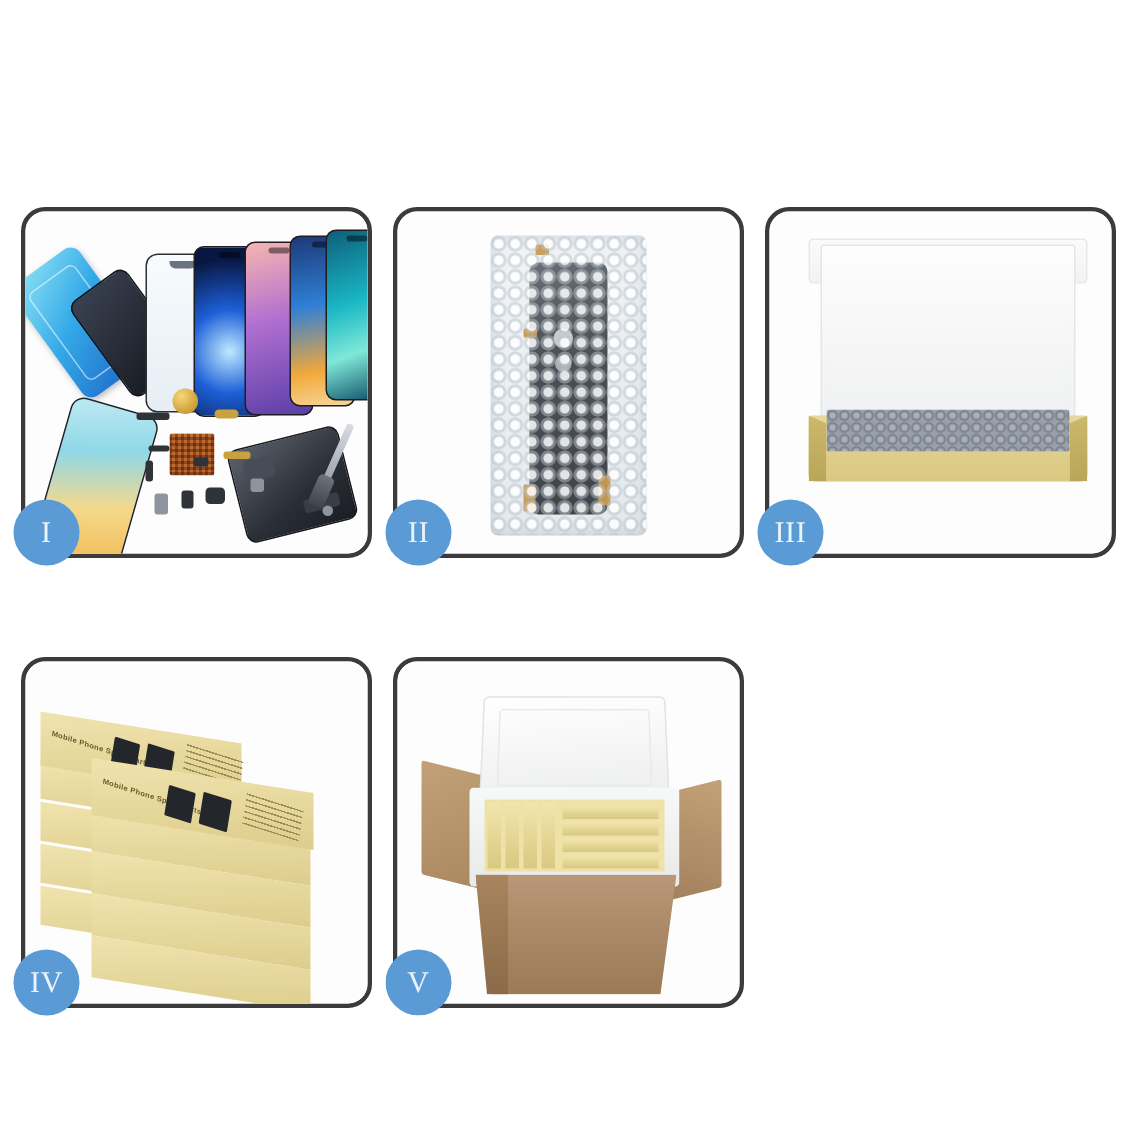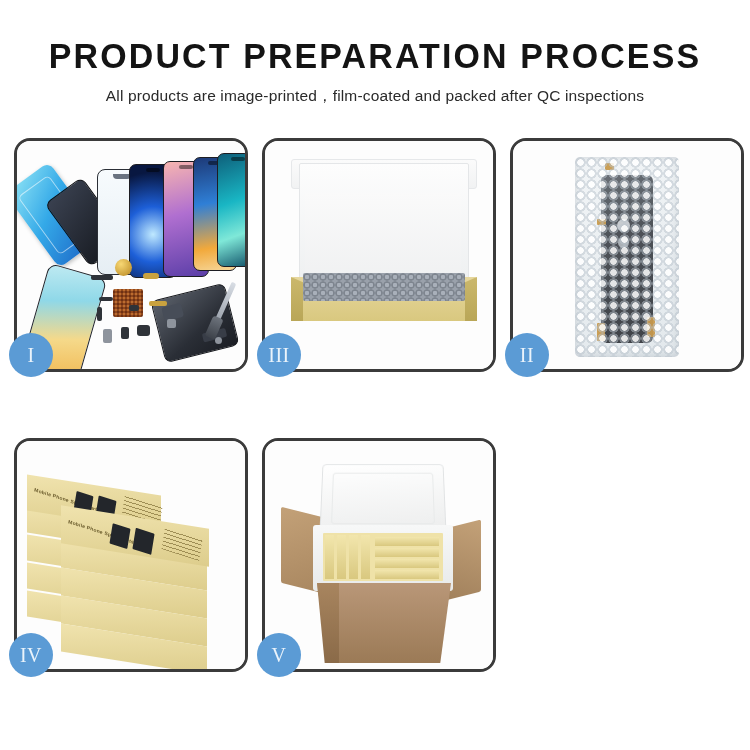--- a/index.html
+++ b/index.html
@@ -257,24 +257,20 @@
     clip-path:polygon(0 24%,100% 0,100% 70%,0 100%);
   }
   .seam{position:absolute;background:rgba(90,66,40,.35);}
   .tapep{position:absolute;background:#b08f63;}
 </style>
 </head>
 <body>
 
 <div class="page">
 
-  <div class="header">
-    <div class="title">PRODUCT PREPARATION PROCESS</div>
-    <div class="subtitle">All products are image-printed，film-coated and packed after QC inspections</div>
-  </div>
 
   <div class="grid">
 
     <div class="panel">
       <div class="clip">
         <div class="film"></div>
         <div class="phdark"></div>
         <div class="glass">
             <span class="notch"></span>
           </div>
@@ -307,44 +303,44 @@
         <div class="bit" style="left:112px;top:164px;width:10px;height:6px;"></div>
         <div class="bit s" style="left:198px;top:196px;width:7px;height:7px;border-radius:50%;"></div>
       </div>
       <div class="badge">
         <span>I</span>
       </div>
     </div>
 
     <div class="panel">
       <div class="clip">
-        <div class="p3lidtop"></div>
-        <div class="p3lid"></div>
-        <div class="p3foam"></div>
-        <div class="p3base"></div>
-        <div class="p3fill"></div>
-      </div>
-      <div class="badge">
-        <span>III</span>
-      </div>
-    </div>
-
-    <div class="panel">
-      <div class="clip">
         <div class="bag">
           <div class="part"></div>
           <div class="tab" style="left:30px;top:6px;width:9px;height:7px;"></div>
           <div class="tab" style="left:22px;top:62px;width:9px;height:6px;"></div>
           <div class="tab" style="left:22px;top:166px;width:8px;height:18px;"></div>
           <div class="tab" style="left:72px;top:160px;width:8px;height:20px;"></div>
           <div class="bub"></div>
         </div>
       </div>
       <div class="badge">
         <span>II</span>
+      </div>
+    </div>
+
+    <div class="panel">
+      <div class="clip">
+        <div class="p3lidtop"></div>
+        <div class="p3lid"></div>
+        <div class="p3foam"></div>
+        <div class="p3base"></div>
+        <div class="p3fill"></div>
+      </div>
+      <div class="badge">
+        <span>III</span>
       </div>
     </div>
 
     <div class="panel">
       <div class="clip">
         <div class="stack">
 
           <div class="sbox" style="left:2px;top:58px;width:132px;height:26px;transform:skewY(9deg);">
               <div class="top"></div>
             </div>

